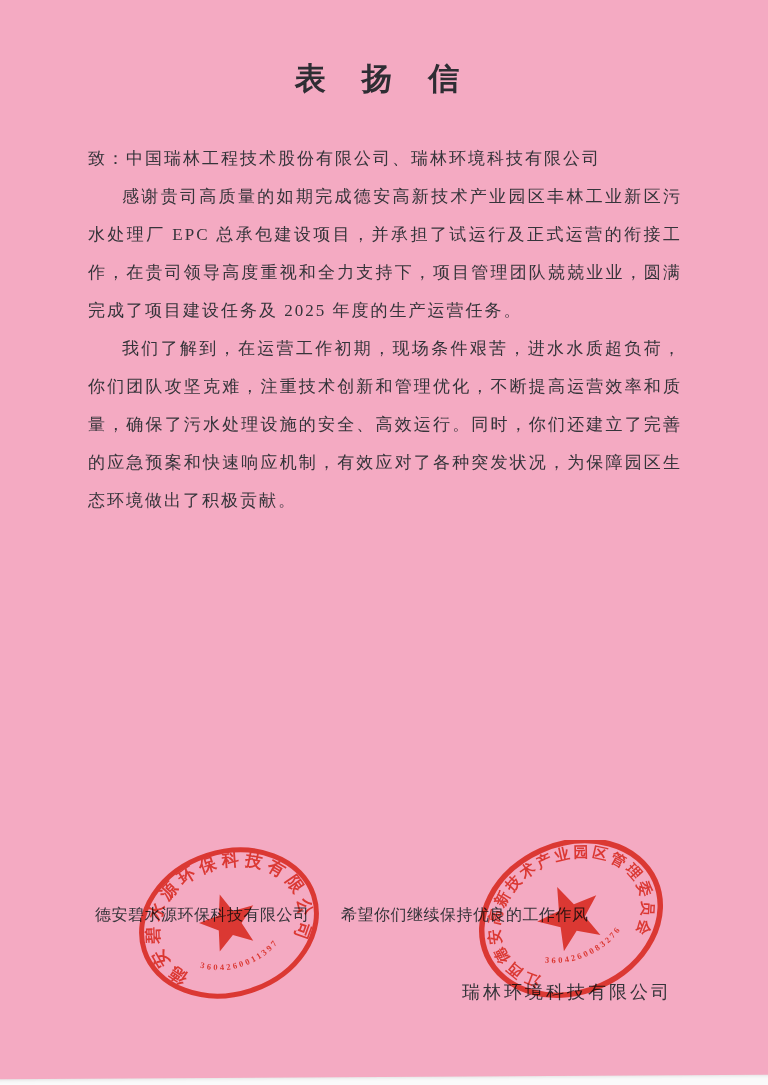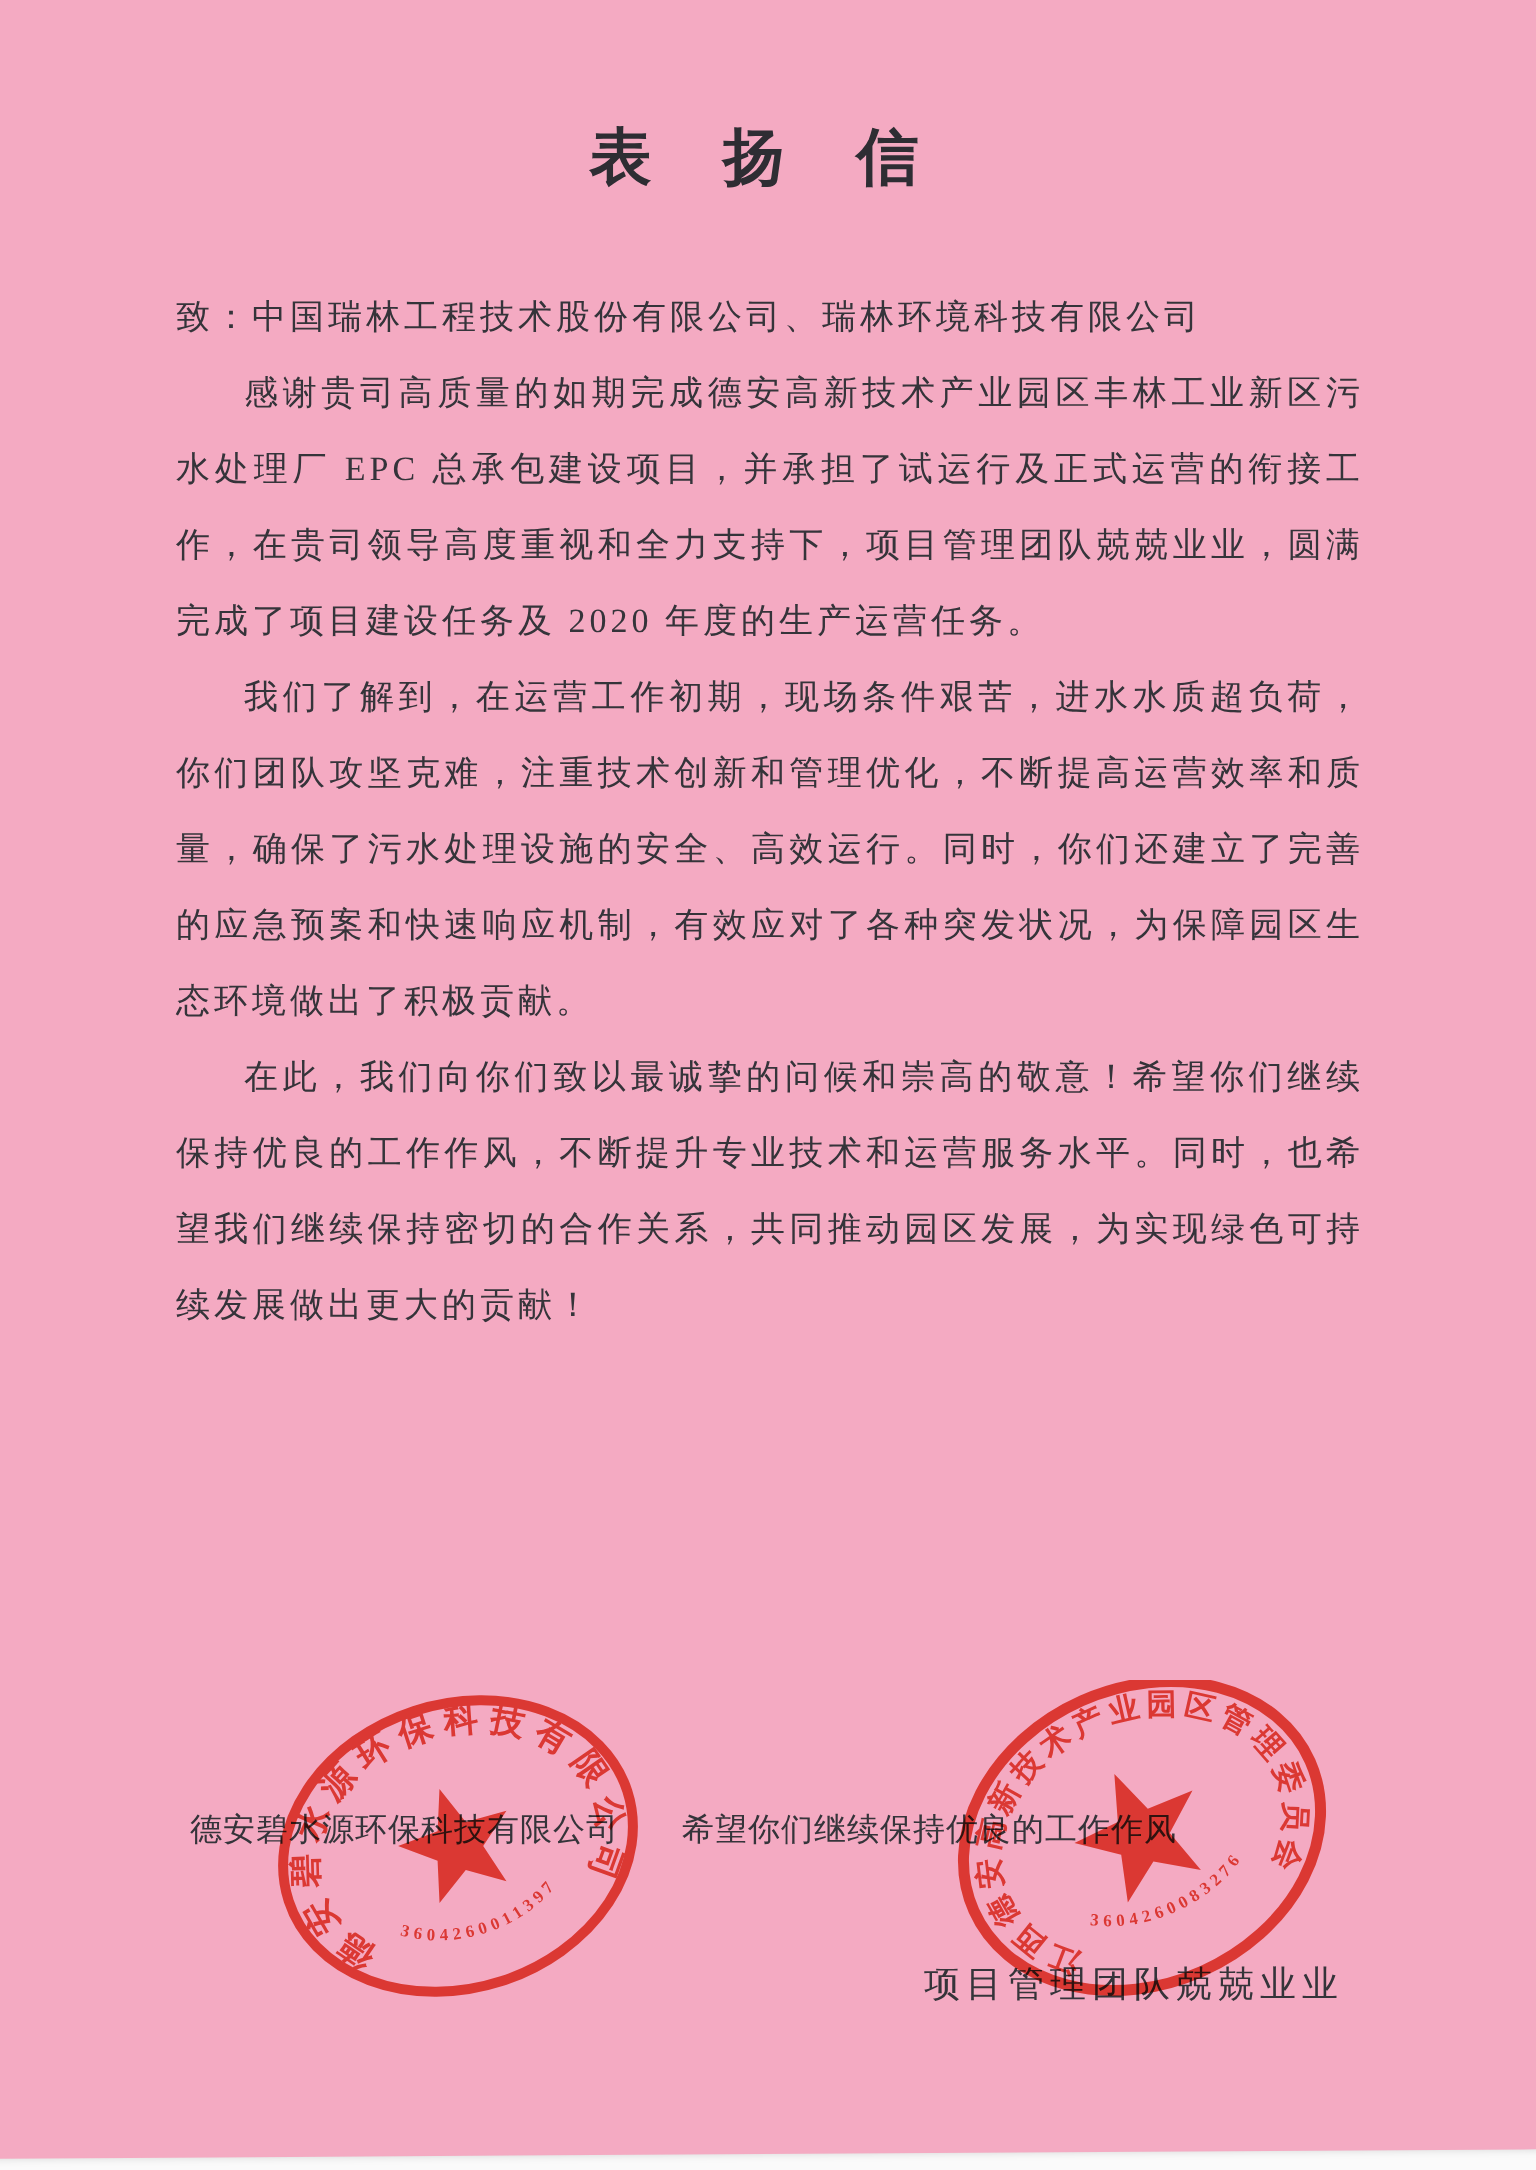--- a/index.html
+++ b/index.html
@@ -65,31 +65,30 @@
 <body>
 
 <div class="paper"></div>
 
 <div class="content">
 
   <div class="title">表 扬 信</div>
 
   <div class="body-text">
     <p class="salutation">致：中国瑞林工程技术股份有限公司、瑞林环境科技有限公司</p>
-    <p>感谢贵司高质量的如期完成德安高新技术产业园区丰林工业新区污水处理厂 EPC 总承包建设项目，并承担了试运行及正式运营的衔接工作，在贵司领导高度重视和全力支持下，项目管理团队兢兢业业，圆满完成了项目建设任务及 2020 年度的生产运营任务。</p>
+    <p>感谢贵司高质量的如期完成德安高新技术产业园区丰林工业新区污水处理厂 EPC 总承包建设项目，并承担了试运行及正式运营的衔接工作，在贵司领导高度重视和全力支持下，项目管理团队兢兢业业，圆满完成了项目建设任务及 2025 年度的生产运营任务。</p>
     <p>我们了解到，在运营工作初期，现场条件艰苦，进水水质超负荷，你们团队攻坚克难，注重技术创新和管理优化，不断提高运营效率和质量，确保了污水处理设施的安全、高效运行。同时，你们还建立了完善的应急预案和快速响应机制，有效应对了各种突发状况，为保障园区生态环境做出了积极贡献。</p>
-    <p>在此，我们向你们致以最诚挚的问候和崇高的敬意！希望你们继续保持优良的工作作风，不断提升专业技术和运营服务水平。同时，也希望我们继续保持密切的合作关系，共同推动园区发展，为实现绿色可持续发展做出更大的贡献！</p>
   </div>
 
   <div class="sig-row">
     <span class="sig-left">德安碧水源环保科技有限公司</span>
     <span class="sig-right">希望你们继续保持优良的工作作风</span>
   </div>
 
-  <div class="date-line">项目管理团队兢兢业业</div>
+  <div class="date-line">瑞林环境科技有限公司</div>
 
   <svg class="stamp stamp-left" width="190" height="155" viewBox="0 0 190 155">
     <g transform="rotate(-18 95 77)" fill="none" stroke="none">
       <ellipse cx="95" cy="77" rx="89" ry="71" stroke="#e23c28" stroke-width="5" fill="none"></ellipse>
       <path id="ringL" d="M 39.8 113 A 72 56 0 1 1 150.2 113" fill="none"></path>
       <path id="serL" d="M 45 103 A 62 48 0 0 0 145 103" fill="none"></path>
       <polygon points="95,47 102.4,66.8 123.5,67.7 107,80.9 112.6,101.3 95,89.6 77.4,101.3 83,80.9 66.5,67.7 87.6,66.8" fill="#e23c28"></polygon>
       <text font-size="17" letter-spacing="5" fill="#e23c28">
         <textPath href="#ringL" startOffset="50%" text-anchor="middle">德安碧水源环保科技有限公司</textPath>
       </text>

